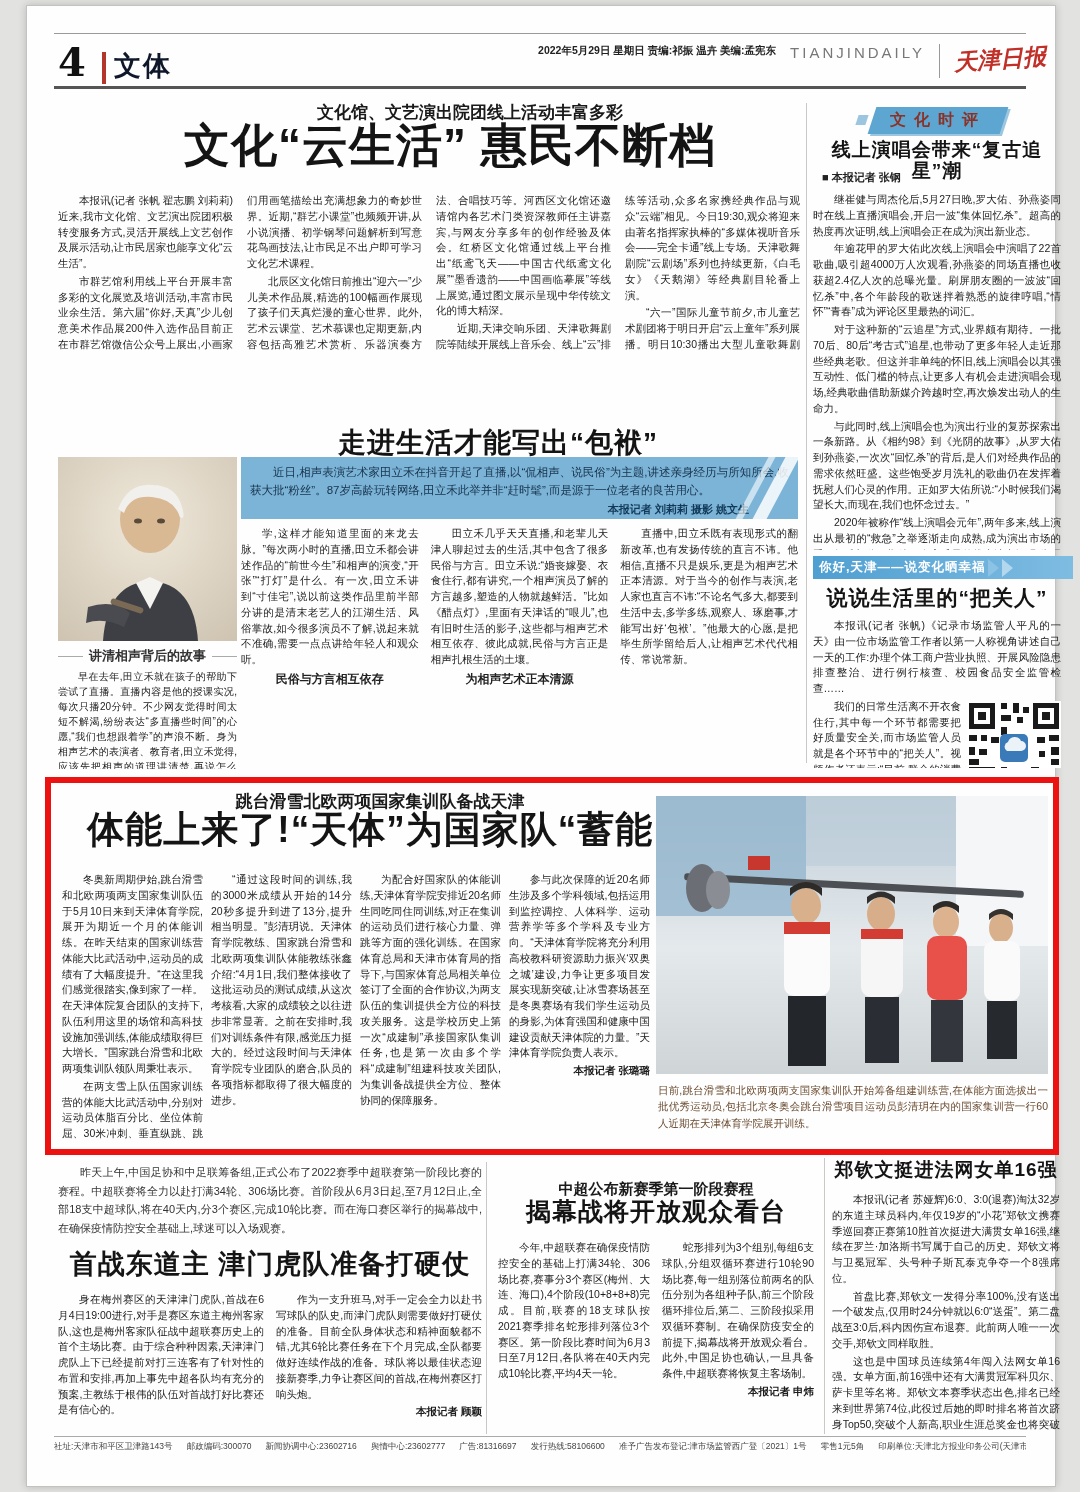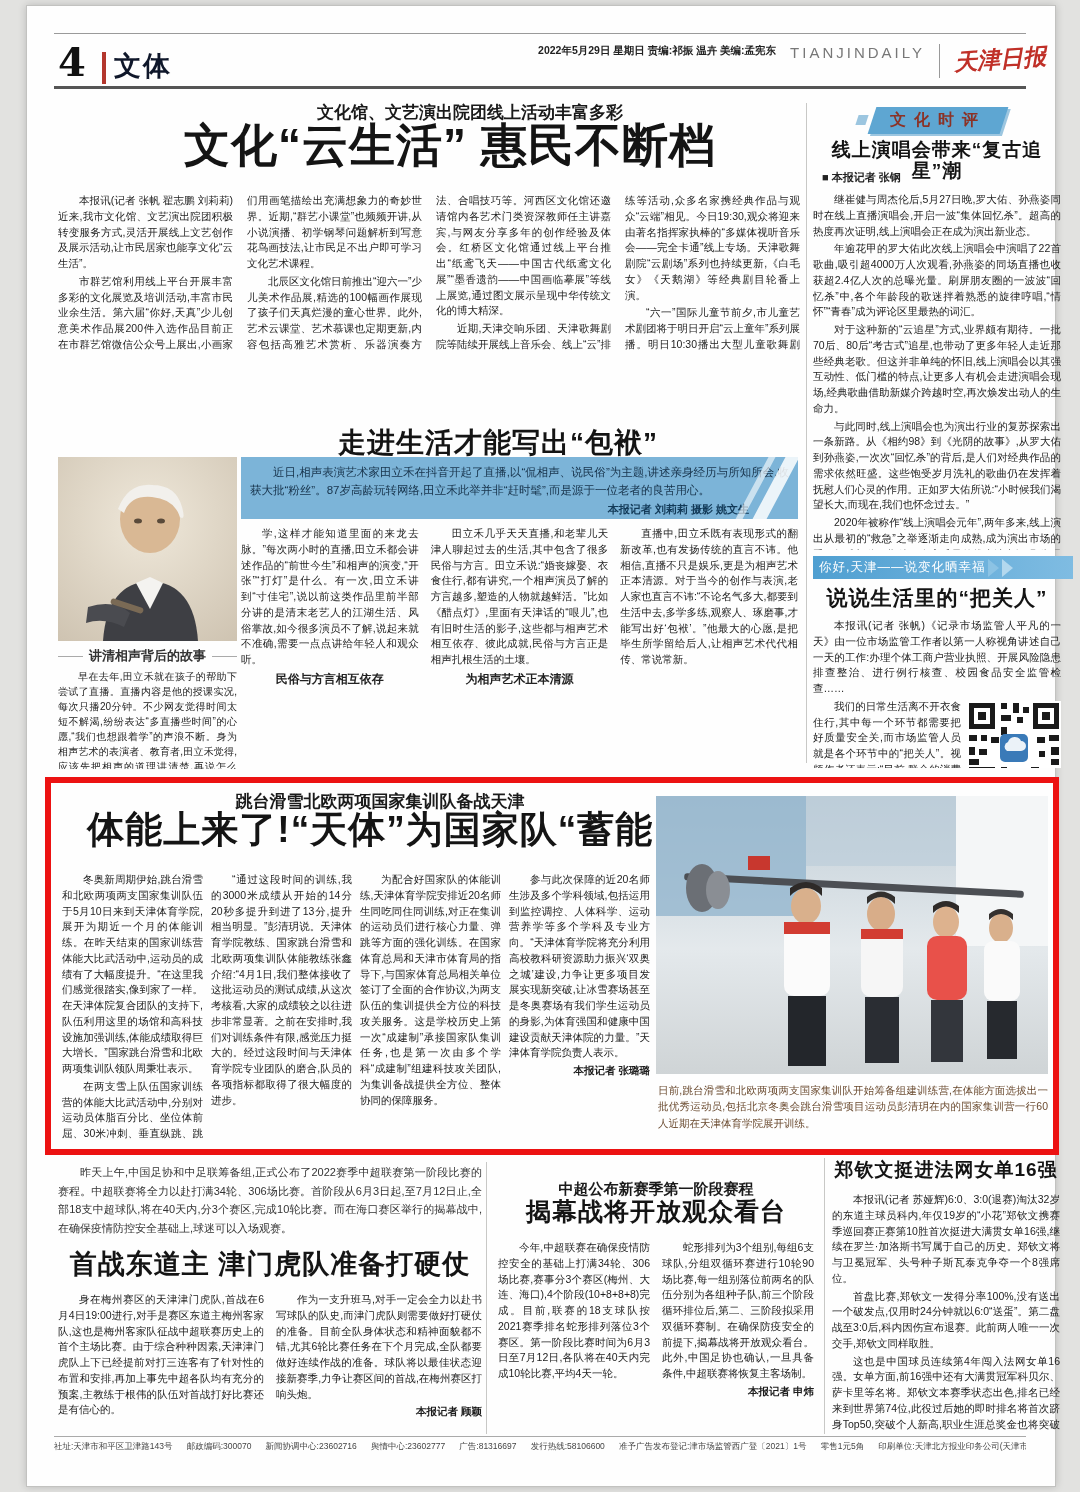--- a/index.html
+++ b/index.html
@@ -25,21 +25,21 @@
   .brand-en{font-size:15px;letter-spacing:3px;color:#777;}
   .brand-cn{font-family:"DejaVu Serif","Liberation Serif",serif;font-size:23px;font-weight:bold;color:#c03028;font-style:italic;transform:rotate(-4deg);display:inline-block;}
   
   .cb-wrap{display:flex;align-items:center;justify-content:center;}
   .cb-ribbon{position:relative;background:#5ea6d2;transform:skewX(-18deg);padding:3px 18px;box-shadow:3px 2px 0 #9cc6e0;}
   .cb-ribbon span{display:inline-block;transform:skewX(18deg);font-size:16px;font-weight:900;letter-spacing:8px;color:#8b3226;}
   .cb-dots{width:10px;height:10px;background:#9cc6e0;transform:skewX(-18deg);margin-right:5px;}
   .byline{font-size:11px;font-weight:bold;color:#222;}
   
   .nh-banner{display:flex;align-items:center;background:linear-gradient(90deg,#4f9fd1,#7fbce2);height:23px;padding:0 6px;}
-  .nh-banner span{color:#fff;font-size:12.5px;font-weight:normal;letter-spacing:1px;}
+  .nh-banner span{color:#fff;font-size:12.5px;font-weight:bold;letter-spacing:1px;}
   .chev{width:0;height:0;border-top:9px solid transparent;border-bottom:9px solid transparent;border-left:11px solid #8cc3e4;margin-left:3px;}
   .chev.c2{border-left-color:#b3d8ee;}
   
   .ct-strip{background:linear-gradient(180deg,#eef6fb,#cfe6f4);display:flex;align-items:center;justify-content:center;}
   .ct-strip span{font-size:15px;font-weight:bold;color:#1d4a6b;letter-spacing:1px;}
   .ct-box{background:#7cb4d8;overflow:hidden;padding:7px 9px;box-sizing:border-box;}
   .ct-box:after{content:"";position:absolute;right:14px;top:-8px;width:14px;height:120%;background:#fff;transform:skewX(-28deg);opacity:.85;}
   .ct-box:before{content:"";position:absolute;right:38px;top:-8px;width:7px;height:120%;background:#fff;transform:skewX(-28deg);opacity:.6;}
   .ct-lead{font-size:11.5px;line-height:1.55;color:#16324a;text-indent:2em;margin:0;}
   .ct-lead-byline{font-size:11px;font-weight:bold;color:#123а58;color:#123a58;text-align:right;margin:2px 40px 0 0;}

